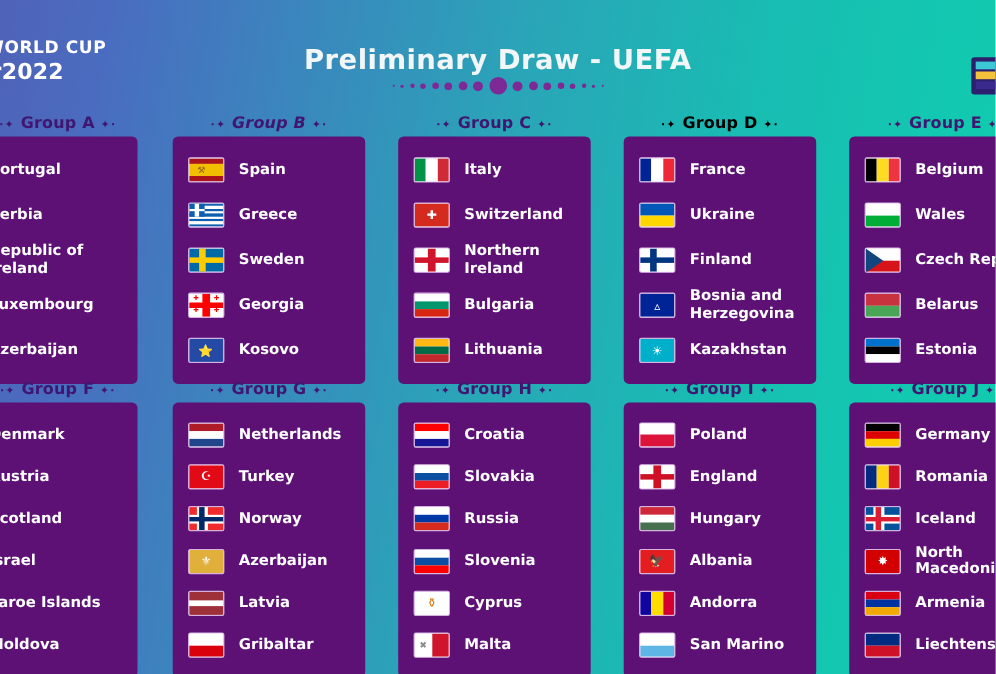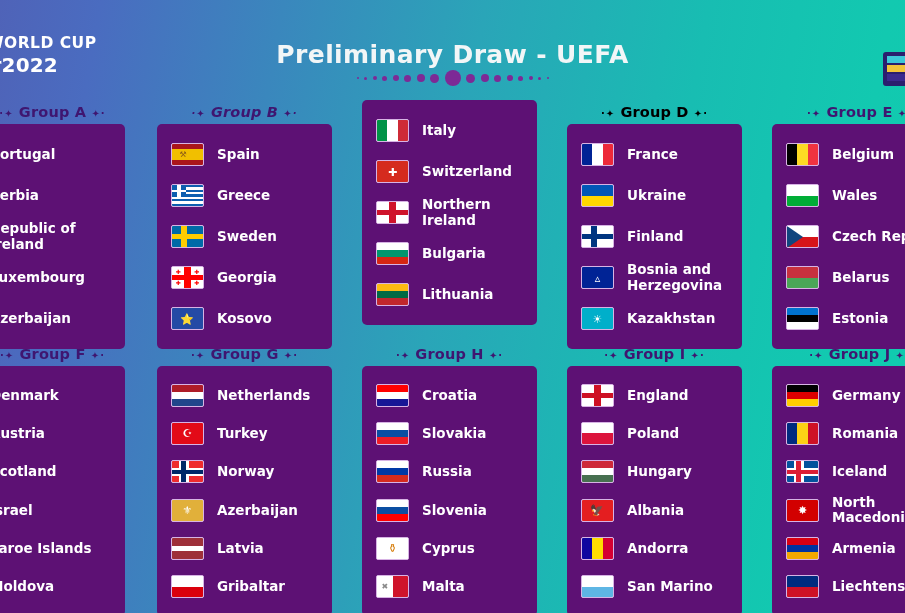--- a/index.html
+++ b/index.html
@@ -182,20 +182,21 @@
         <div class="team-row">
           <div class="flag">
             <span class="full" style="background:#244aa5"></span>
             <span class="emblem" style="color: rgb(255, 255, 255); font-size: 11px;">⭐</span>
           </div>
           <div class="team-name">Kosovo</div>
         </div>
       </div>
     </div>
     <div class="group-col" style="left: 362px; top: 0px; width: 175px;">
+      <div class="group-label" style="color: rgb(63, 22, 112);"><span class="deco">·✦</span> <span>Group C</span> <span class="deco">✦·</span></div>
       <div class="group-card" style="background: rgb(93, 17, 116); height: 225px;">
         <div class="team-row">
           <div class="flag v3">
             <span class="s1" style="background:#009246"></span>
                    <span class="s2" style="background:#ffffff"></span>
                    <span class="s3" style="background:#ce2b37"></span>
           </div>
           <div class="team-name">Italy</div>
         </div>
         <div class="team-row">
@@ -445,33 +446,33 @@
                    <span class="emblem" style="left:25%;font-size:8px;color:#8a8a8a">✖</span>
           </div>
           <div class="team-name">Malta</div>
         </div>
       </div>
     </div>
     <div class="group-col" style="left: 567px; top: 242px; width: 175px;">
       <div class="group-label" style="color: rgb(63, 22, 112);"><span class="deco">·✦</span> <span>Group I</span> <span class="deco">✦·</span></div>
       <div class="group-card" style="background: rgb(93, 17, 116); height: 250px;">
         <div class="team-row">
+          <div class="flag h2">
+            <span class="s1" style="background:#ffffff"></span>
+                   <span class="s2" style="background:#dc143c"></span>
+          </div>
+          <div class="team-name">Poland</div>
+        </div>
+        <div class="team-row">
           <div class="flag">
             <span class="full" style="background:#ffffff"></span>
       <span style="left:0;top:38%;width:100%;height:24%;background:#ce1124"></span>
       <span style="left:38%;top:0;width:24%;height:100%;background:#ce1124"></span>
           </div>
           <div class="team-name">England</div>
-        </div>
-        <div class="team-row">
-          <div class="flag h2">
-            <span class="s1" style="background:#ffffff"></span>
-                   <span class="s2" style="background:#dc143c"></span>
-          </div>
-          <div class="team-name">Poland</div>
         </div>
         <div class="team-row">
           <div class="flag h3">
             <span class="s1" style="background:#ce2939"></span>
                    <span class="s2" style="background:#ffffff"></span>
                    <span class="s3" style="background:#477050"></span>
           </div>
           <div class="team-name">Hungary</div>
         </div>
         <div class="team-row">

